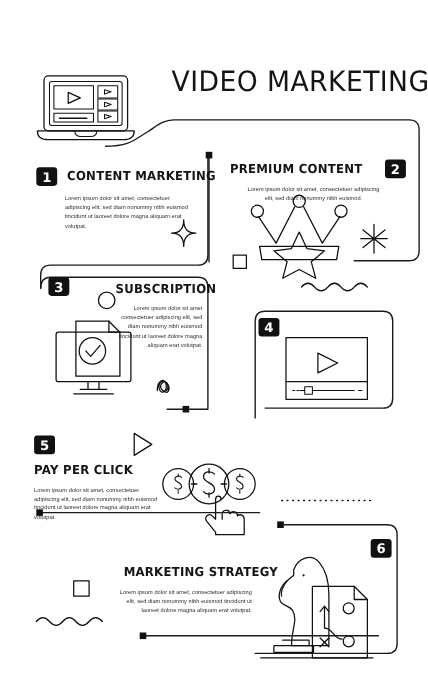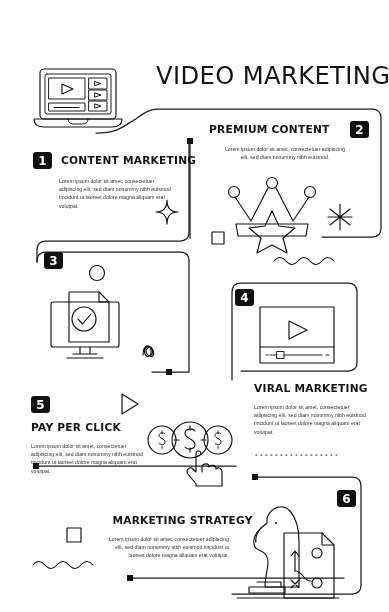--- a/index.html
+++ b/index.html
@@ -143,38 +143,42 @@
 
   <div class="abs" style="left:33px; top:152px;">
     <div style="display:flex; align-items:center; gap:9px;">
       <div class="badge">1</div>
       <div class="sec-title">CONTENT MARKETING</div>
     </div>
     <div class="body-text ta-left" style="width:113px; margin-left:26px; margin-top:8px;">Lorem ipsum dolor sit amet, consectetuer adipiscing elit, sed diam nonummy nibh euismod tincidunt ut laoreet dolore magna aliquam erat volutpat.</div>
   </div>
 
   <div class="abs" style="left:209px; top:121px; width:160px;">
-    <div style="display:flex; align-items:center; justify-content:space-between;">
+    <div style="display:flex; align-items:center; justify-content:space-between;margin-top:24px;">
       <div class="sec-title">PREMIUM CONTENT</div>
       <div class="badge">2</div>
     </div>
     <div class="body-text ta-center" style="width:124px; margin:7px auto 0 14px;">Lorem ipsum dolor sit amet, consectetuer adipiscing elit, sed diam nonummy nibh euismod.</div>
   </div>
 
   <svg class="abs" style="left:226px; top:178px;" width="92" height="68" viewBox="0 0 92 68">
     <circle class="ln" cx="8" cy="14" r="5.5"></circle>
     <circle class="ln" cx="46" cy="5" r="5.5"></circle>
     <circle class="ln" cx="84" cy="14" r="5.5"></circle>
     <path class="ln" d="M9,19 L25,43 L42,10 M50,10 L67,43 L83,19"></path>
     <path class="ln" d="M10,46 L82,46 M10,46 L12,58 M82,46 L80,58 M12,58 L80,58"></path>
     <path class="ln" d="M46,33 L53,48 L69,50 L57,60 L61,75 L46,67 L31,75 L35,60 L23,50 L39,48 Z"></path>
   </svg>
 
   <div class="abs" style="left:44px; top:252px; width:140px;">
     <div class="badge">3</div>
+  </div>
+  <div class="abs" style="left:100px; top:256px; width:84px;">
+    <div class="sec-title right ta-right" style="text-align:right;">SUBSCRIPTION</div>
+    <div class="body-text ta-right" style="width:84px; margin-top:8px;">Lorem ipsum dolor sit amet consectetuer adipiscing elit, sed diam nonummy nibh euismod tincidunt ut laoreet dolore magna aliquam erat volutpat.</div>
   </div>
 
   <svg class="abs" style="left:47px; top:288px;" width="76" height="80" viewBox="0 0 76 80">
     <rect class="ln" x="4" y="14" width="68" height="45" rx="2"></rect>
     <path class="ln" d="M26,66 L50,66 M33,59 L33,66 M43,59 L43,66"></path>
     <path class="ln" d="M20,70 L56,70"></path>
     <path class="ln" d="M22,4 L52,4 L62,14 L62,54 L22,54 Z" fill="#ffffff"></path>
     <path class="ln" d="M52,4 L52,14 L62,14"></path>
     <circle class="ln" cx="37" cy="31" r="12"></circle>
     <path class="ln" d="M31,31 L35.5,36 L44,26"></path>
@@ -188,24 +192,20 @@
     <rect class="ln" x="1" y="1" width="74" height="56"></rect>
     <path class="ln" d="M1,41 L75,41"></path>
     <path class="ln" d="M30,15 L48,24 L30,33 Z"></path>
     <path class="ln-thin" d="M7,49 L9,49 M11,49 L13,49"></path>
     <path class="ln-thin" d="M14,49 L18,49"></path>
     <rect class="ln-thin" x="18" y="45.5" width="7" height="7"></rect>
     <path class="ln-thin" d="M25,49 L63,49"></path>
     <path class="ln-thin" d="M67,49 L70,49"></path>
   </svg>
 
-  <div class="abs" style="left:254px; top:382px; width:132px;">
-    <div class="sec-title">VIRAL MARKETING</div>
-    <div class="body-text ta-left" style="width:116px; margin-top:8px;">Lorem ipsum dolor sit amet, consectetuer adipiscing elit, sed diam nonummy nibh euismod tincidunt ut laoreet dolore magna aliquam erat volutpat.</div>
-  </div>
 
   <div class="abs" style="left:31px; top:396px;">
     <div class="badge">5</div>
     <div class="sec-title" style="margin-top:8px;">PAY PER CLICK</div>
     <div class="body-text ta-left" style="width:116px; margin-top:8px;">Lorem ipsum dolor sit amet, consectetuer adipiscing elit, sed diam nonummy nibh euismod tincidunt ut laoreet dolore magna aliquam erat volutpat.</div>
   </div>
 
   <svg class="abs" style="left:148px; top:414px;" width="88" height="74" viewBox="0 0 88 74">
     <circle class="ln" cx="14" cy="26" r="14"></circle>
     <path class="ln-thin" d="M17,20 C15,18 11,18.5 11,21.5 C11,24.5 17,24.5 17,28 C17,31 13,31.5 11,29.5 M14,17 L14,19.5 M14,32 L14,34.5"></path>

